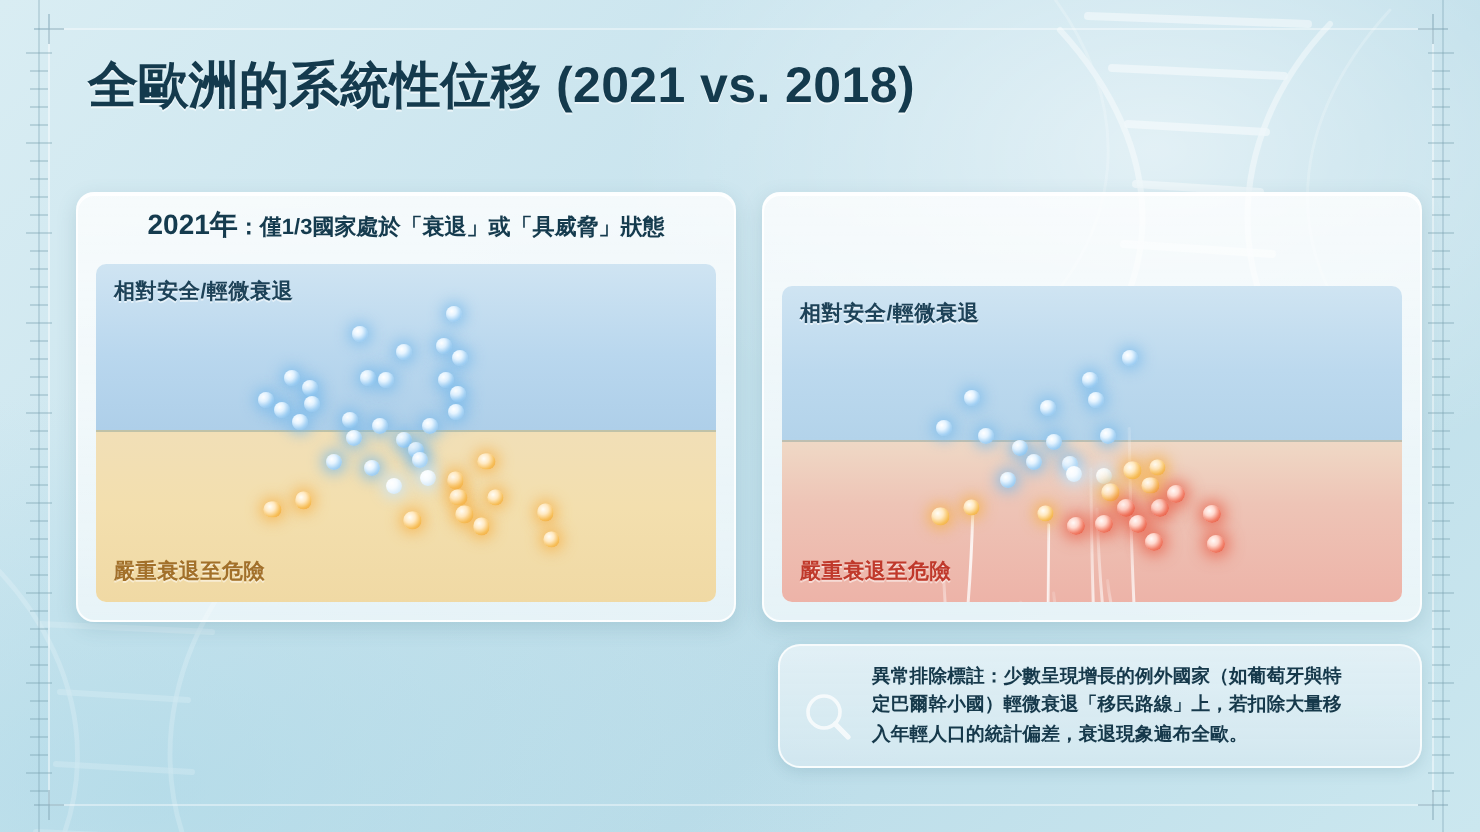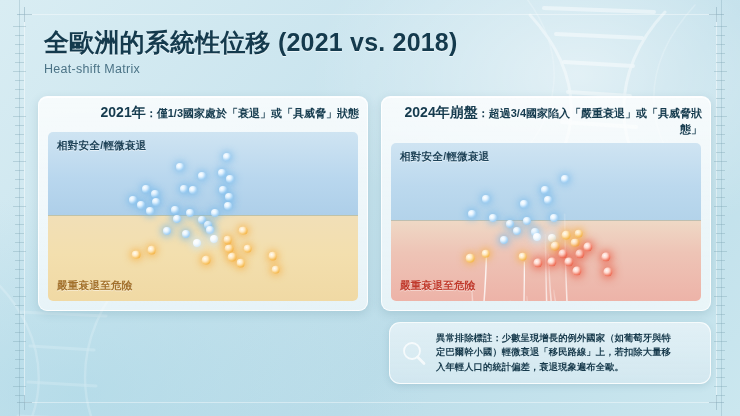--- a/index.html
+++ b/index.html
@@ -43,21 +43,21 @@
     position:absolute;top:96px;width:330px;height:215px;
     background:linear-gradient(180deg,rgba(255,255,255,.80),rgba(255,255,255,.62));
     border:1px solid rgba(255,255,255,.85);
     border-radius:9px;
     box-shadow:0 3px 10px rgba(60,110,130,.18),inset 0 1px 0 rgba(255,255,255,.9);
     box-sizing:border-box;
   }
   #panel-2021{left:38px;}
   #panel-2024{left:381px;}
   .panel-head{
-    padding:6px 8px 4px 8px;text-align:right;
+    padding:6px 8px 4px 8px;text-align:center;
     font-size:11px;font-weight:bold;color:#153b4e;line-height:1.35;
   }
   .panel-head .yr{font-size:14px;}
   .plot{
     position:absolute;left:9px;right:9px;bottom:9px;
     border-radius:5px;overflow:hidden;
     box-shadow:inset 0 0 0 1px rgba(255,255,255,.55);
   }
   #plot-2021{top:35px;}
   #plot-2024{top:46px;}
@@ -85,21 +85,21 @@
   .dot.pale{background:radial-gradient(circle at 35% 32%,#ffffff 0%,#f6fbff 35%,#d9ecfa 70%,#c3dff2 100%);
             box-shadow:0 0 7px 2px rgba(200,228,248,.8);}
 
   
   #footnote{
     position:absolute;left:389px;top:322px;width:322px;
     background:linear-gradient(180deg,rgba(228,241,246,.92),rgba(212,232,240,.88));
     border:1px solid rgba(255,255,255,.8);
     border-radius:11px;
     box-shadow:0 2px 7px rgba(60,110,130,.16);
-    display:flex;align-items:center;gap:7px;
+    display:flex;align-items:flex-end;gap:7px;
     padding:8px 10px 9px 9px;box-sizing:border-box;
   }
   #magnifier{flex:0 0 auto;margin-top:2px;opacity:.75;}
   #footnote-text{
     font-size:9.3px;line-height:1.55;color:#16394b;font-weight:bold;letter-spacing:.1px;
   }
   #footnote-text div{white-space:nowrap;}
 </style>
 </head>
 <body>
@@ -231,21 +231,20 @@
       <div class="tick" style="left:15px;top:377px;width:9px;"></div>
       <div class="tick" style="left:716px;top:377px;width:9px;"></div>
       <div class="tick" style="left:13px;top:386px;width:13px;"></div>
       <div class="tick" style="left:714px;top:386px;width:13px;"></div>
       <div class="tick" style="left:15px;top:395px;width:9px;"></div>
       <div class="tick" style="left:716px;top:395px;width:9px;"></div>
     </div>
 
   <div id="header">
     <div id="title">全歐洲的系統性位移 (2021 vs. 2018)</div>
-    <div id="subtitle">Heat-shift Matrix</div>
   </div>
 
   <div class="panel" id="panel-2021">
     <div class="panel-head">
       <span class="yr">2021年</span><span>：僅1/3國家處於「衰退」或「具威脅」狀態</span>
     </div>
     <div class="plot" id="plot-2021">
       <div class="zones">
         <div class="zone-top"></div>
         <div class="zone-bot"></div>
@@ -290,23 +289,20 @@
           <div class="dot orange" style="left:51%;top:76%;width:8.5px;height:8.5px;"></div>
           <div class="dot orange" style="left:72.5%;top:73.5%;width:8.5px;height:8.5px;"></div>
           <div class="dot orange" style="left:73.5%;top:81.5%;width:8.5px;height:8.5px;"></div>
         </div>
       <div class="zlabel top">相對安全/輕微衰退</div>
       <div class="zlabel bot">嚴重衰退至危險</div>
     </div>
   </div>
 
   <div class="panel" id="panel-2024">
-    <div class="panel-head">
-      <span class="yr">2024年崩盤</span><span>：超過3/4國家陷入「嚴重衰退」或「具威脅狀態」</span>
-    </div>
     <div class="plot" id="plot-2024">
       <div class="zones">
         <div class="zone-top"></div>
         <div class="zone-bot"></div>
         <div class="zone-line"></div>
       </div>
       <svg class="dots" id="trails-2024" viewBox="0 0 100 100" preserveAspectRatio="none">
           <defs>
             <linearGradient id="tg" x1="0" y1="0" x2="0.5" y2="1">
               <stop offset="0%" stop-color="#ffffff" stop-opacity="0.15"></stop>

